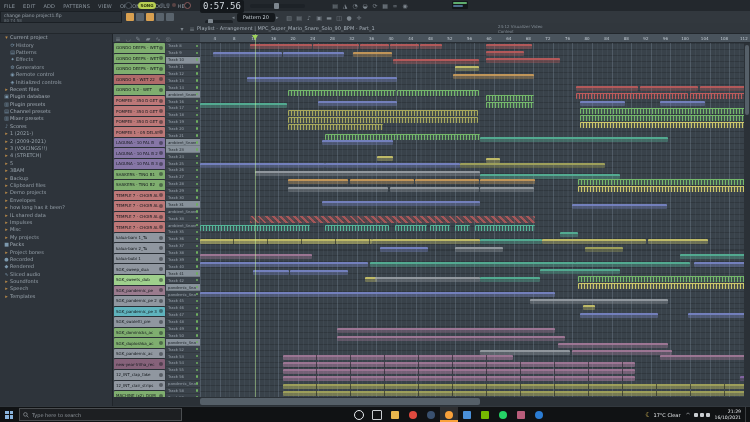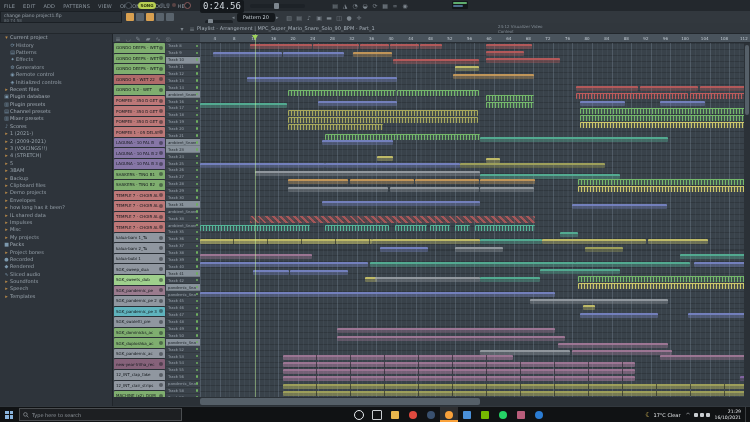--- a/index.html
+++ b/index.html
@@ -106,21 +106,21 @@
       <span class="menu-item">OPTIONS</span>
       <span class="menu-item">TOOLS</span>
       <span class="menu-item">HELP</span>
     </div>
   <div class="abs knob" style="left:125px;top:2px;"></div>
   <div class="abs" id="songpill">SONG</div>
   <div class="abs led" style="left:160px;top:3px;"></div>
   <div class="abs led" style="left:166px;top:3px;"></div>
   <div class="abs led" style="left:172px;top:3px;background:#5a4444;"></div>
   <div class="abs knob" style="left:184px;top:2px;border-color:#8a5a5a;"></div>
-  <div class="abs" id="timedisp">0:24.56</div>
+  <div class="abs" id="timedisp">0:57.56</div>
   <div class="abs mini-slider" style="left:250px;top:4px;width:55px;">
       <i class="thumb" style="left:24px;"></i>
     </div>
   <div class="abs" id="mainicons" style="left:330px;top:1px;display:flex;">
       <span class="tinyicon">▤</span>
       <span class="tinyicon">◮</span>
       <span class="tinyicon">◔</span>
       <span class="tinyicon">◒</span>
       <span class="tinyicon">⟳</span>
       <span class="tinyicon">▦</span>

